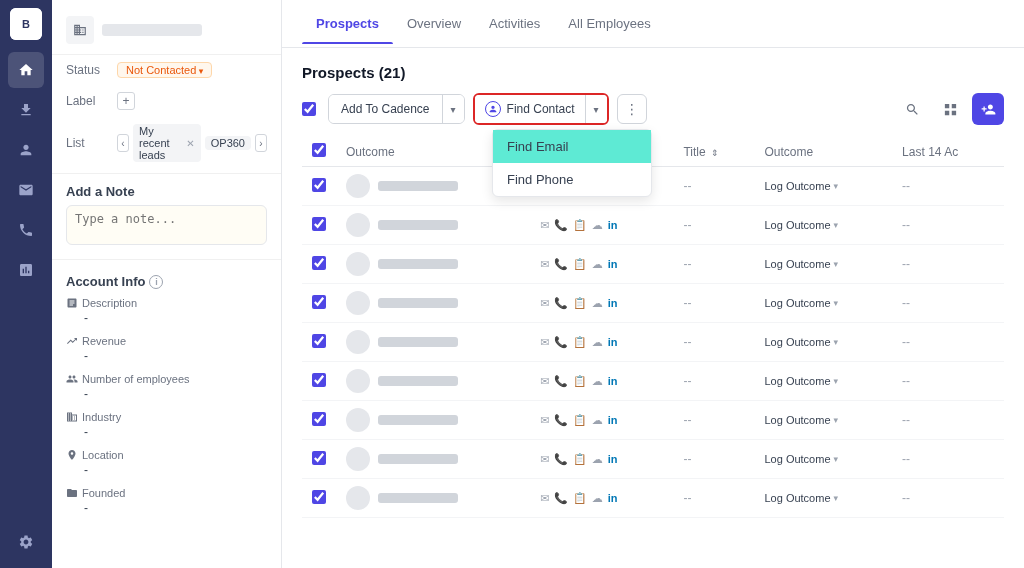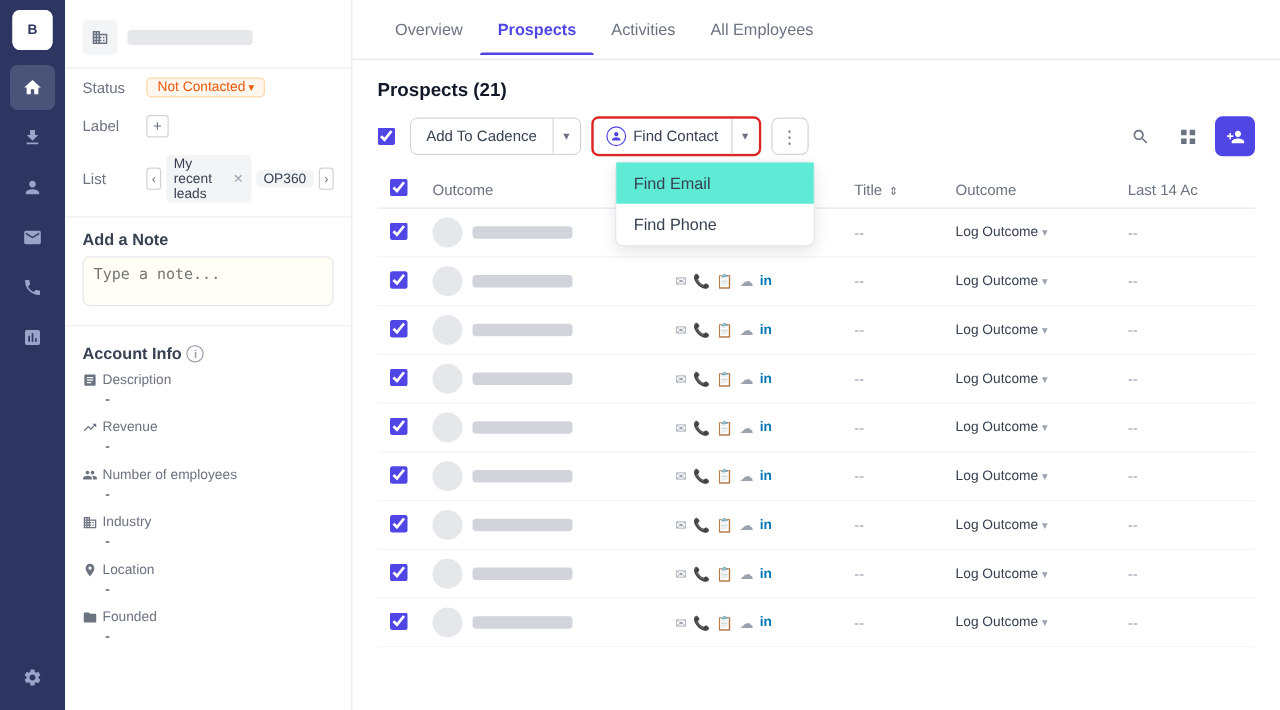--- a/index.html
+++ b/index.html
@@ -644,25 +644,25 @@
         <span>Founded</span>
       </div>
       <div class="account-field-value">-</div>
     </div>
   </div>
 </div>
 
 <div class="main">
 
   <div class="tabs-bar">
+    <div class="tab active">
+      <span>Prospects</span>
+    </div>
     <div class="tab">
       <span>Overview</span>
-    </div>
-    <div class="tab active">
-      <span>Prospects</span>
     </div>
     <div class="tab">
       <span>Activities</span>
     </div>
     <div class="tab">
       <span>All Employees</span>
     </div>
   </div>
 
   <div class="content">

